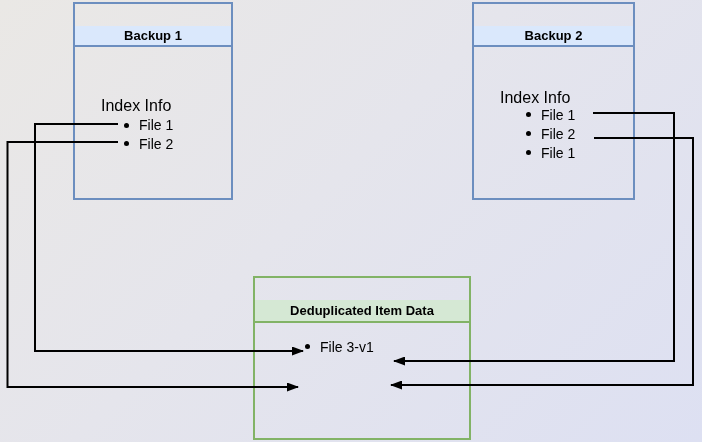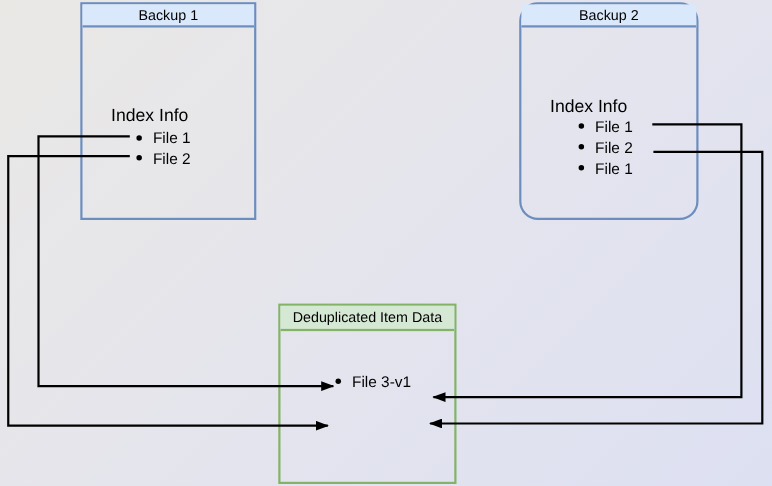--- a/index.html
+++ b/index.html
@@ -4,31 +4,32 @@
 <style>
   html,body{margin:0;padding:0;}
   body{font-family:"Liberation Sans", sans-serif; color:#000;}
   .stage{
     position:relative; width:702px; height:442px; overflow:hidden;
     background:linear-gradient(135deg,#eae8e5 0%,#e5e5ec 45%,#dde0f2 100%);
   }
   .dbox{position:absolute; box-sizing:border-box; border:2px solid; background:transparent;}
   .dbox .hdr{
     display:flex; align-items:center; justify-content:center;
-    font-weight:normal; font-size:13px; border-bottom:2px solid;
+    font-weight:bold; font-size:13px; border-bottom:2px solid;
     box-sizing:border-box;
+    margin-top:22px;
   }
   .blue{border-color:#6c8ebf;}
   .blue .hdr{background:#dae8fc; border-bottom-color:#6c8ebf; height:21px;}
   .green{border-color:#82b366;}
   .green .hdr{background:#d5e8d4; border-bottom-color:#82b366; height:23px;}
 
   .b1{left:73px; top:2px; width:160px; height:198px;}
-  .b2{left:472px; top:2px; width:163px; height:198px;border-radius:17px;}
-  .dd{left:253px; top:276px; width:162px; height:164px;}
+  .b2{left:472px; top:2px; width:163px; height:198px;}
+  .dd{left:253px; top:276px; width:218px; height:164px;}
 
   .idx{position:absolute; left:26px; font-size:16px;margin-top:36px;}
   .b1 .idx{top:57px;}
   .b2 .idx{top:49px;}
 
   ul.items{list-style:none; margin:0; padding:0; position:absolute;}
   ul.items li{display:flex; align-items:center; font-size:14px;}
   .b1 ul.items{top:112px; left:49px;}
   .b1 ul.items li{height:18.5px;}
   .b2 ul.items{top:101px; left:52px;}

